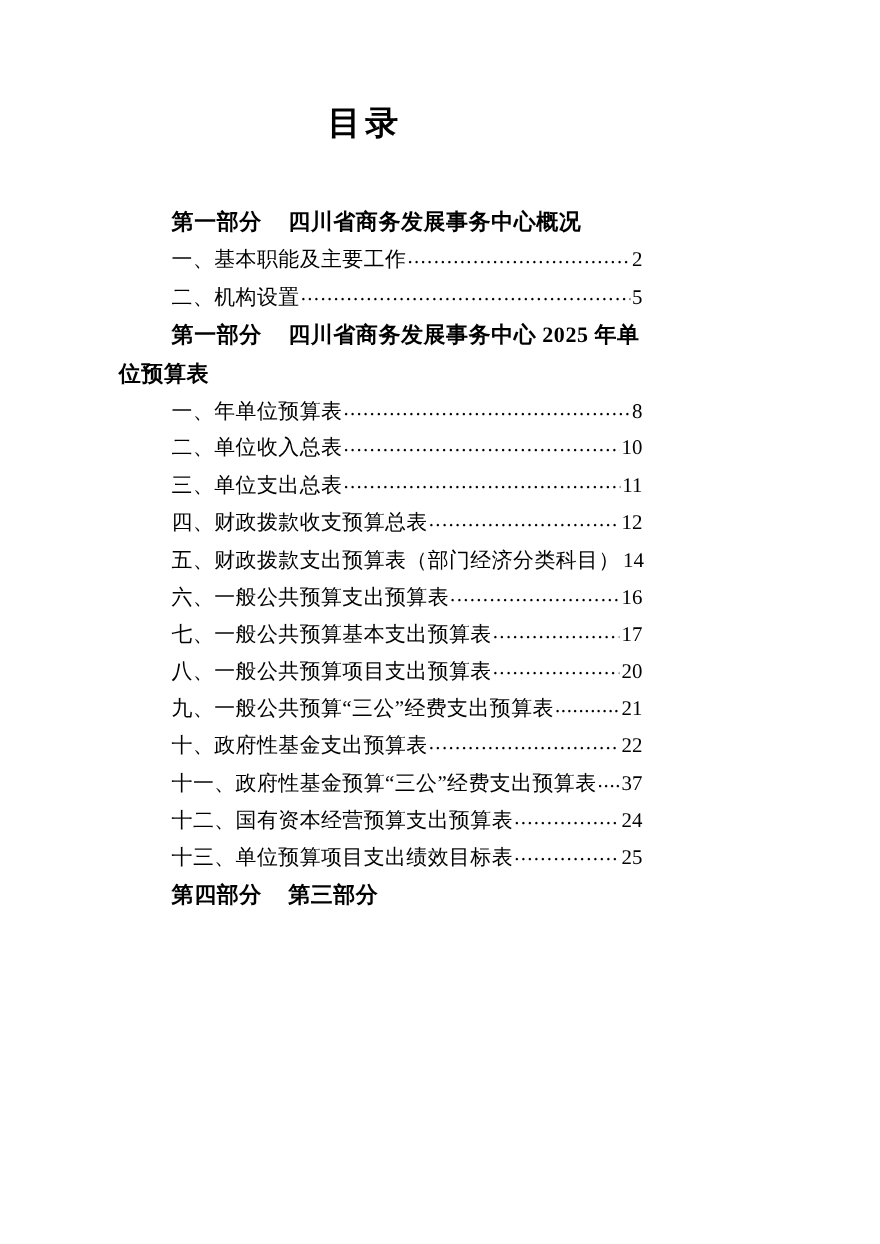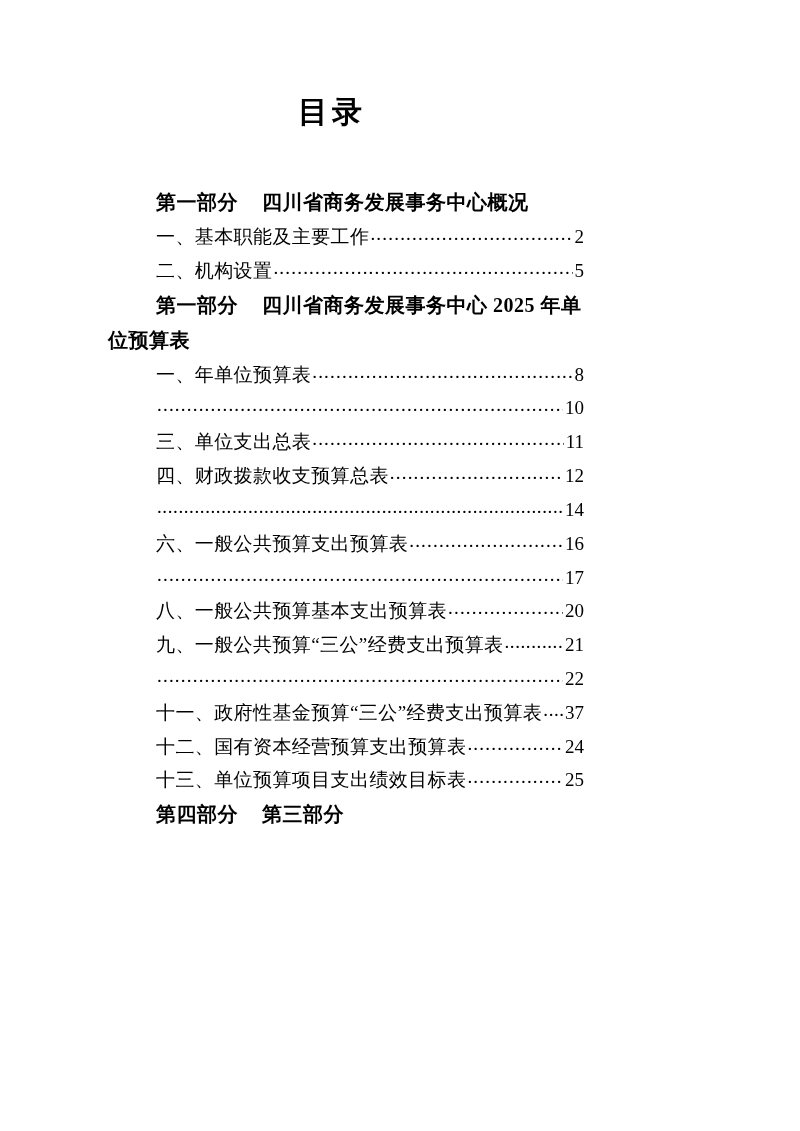--- a/index.html
+++ b/index.html
@@ -103,65 +103,69 @@
 
     <p class="part-heading"><span>第一部分</span><span class="gap"></span><span>四川省商务发展事务中心 2025 年单位预算表</span></p>
 
     <p class="entry">
         <span class="label">一、年单位预算表</span>
         <span class="leader">......................................................................................</span>
         <span class="page-no">8</span>
       </p>
 
     <p class="entry">
+        <span class="label">二、单位收入总表</span>
         <span class="leader">......................................................................................</span>
         <span class="page-no">10</span>
       </p>
 
     <p class="entry">
         <span class="label">三、单位支出总表</span>
         <span class="leader">......................................................................................</span>
         <span class="page-no">11</span>
       </p>
 
     <p class="entry">
         <span class="label">四、财政拨款收支预算总表</span>
         <span class="leader">......................................................................................</span>
         <span class="page-no">12</span>
       </p>
 
     <p class="entry tight">
+        <span class="label">五、财政拨款支出预算表（部门经济分类科目）</span>
         <span class="leader">......................................................................................</span>
         <span class="page-no">14</span>
       </p>
 
     <p class="entry">
         <span class="label">六、一般公共预算支出预算表</span>
         <span class="leader">......................................................................................</span>
         <span class="page-no">16</span>
       </p>
 
     <p class="entry">
+        <span class="label">七、一般公共预算基本支出预算表</span>
         <span class="leader">......................................................................................</span>
         <span class="page-no">17</span>
       </p>
 
     <p class="entry">
-        <span class="label">八、一般公共预算基本支出预算表</span>
+        <span class="label">八、一般公共预算项目支出预算表</span>
         <span class="leader">......................................................................................</span>
         <span class="page-no">20</span>
       </p>
 
     <p class="entry tight">
         <span class="label">九、一般公共预算“三公”经费支出预算表</span>
         <span class="leader">......................................................................................</span>
         <span class="page-no">21</span>
       </p>
 
     <p class="entry">
+        <span class="label">十、政府性基金支出预算表</span>
         <span class="leader">......................................................................................</span>
         <span class="page-no">22</span>
       </p>
 
     <p class="entry tight">
         <span class="label">十一、政府性基金预算“三公”经费支出预算表</span>
         <span class="leader">......................................................................................</span>
         <span class="page-no">37</span>
       </p>
 

